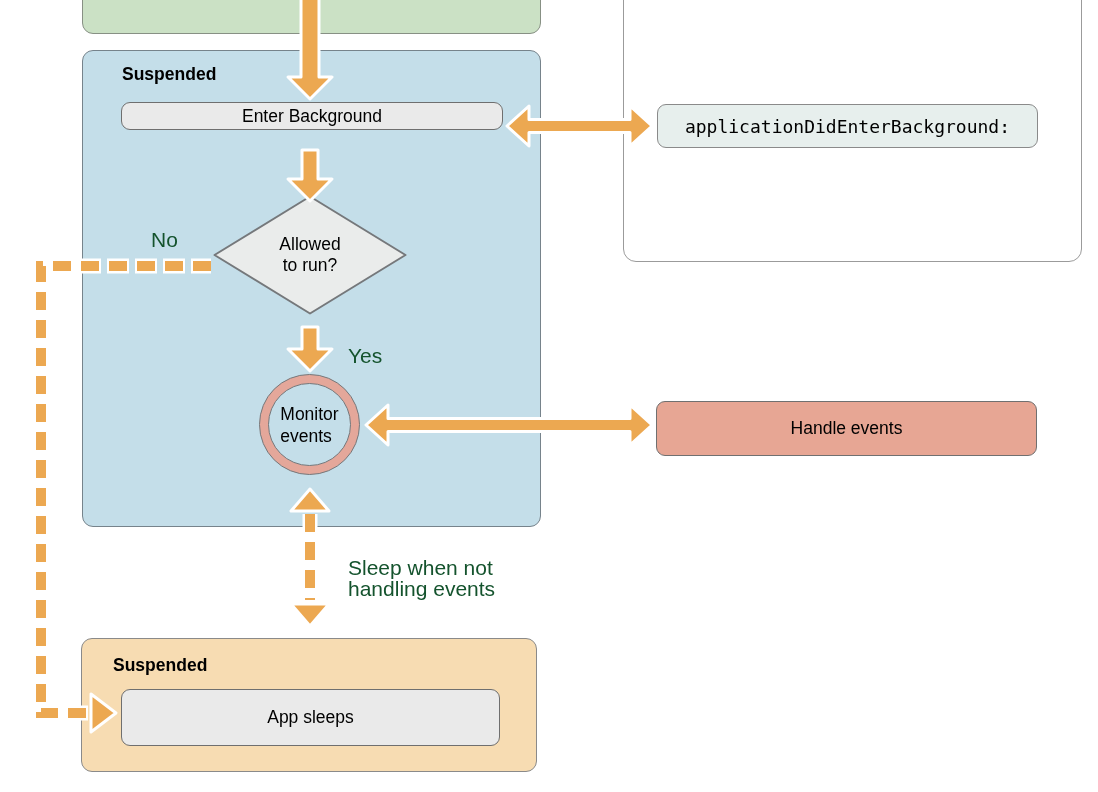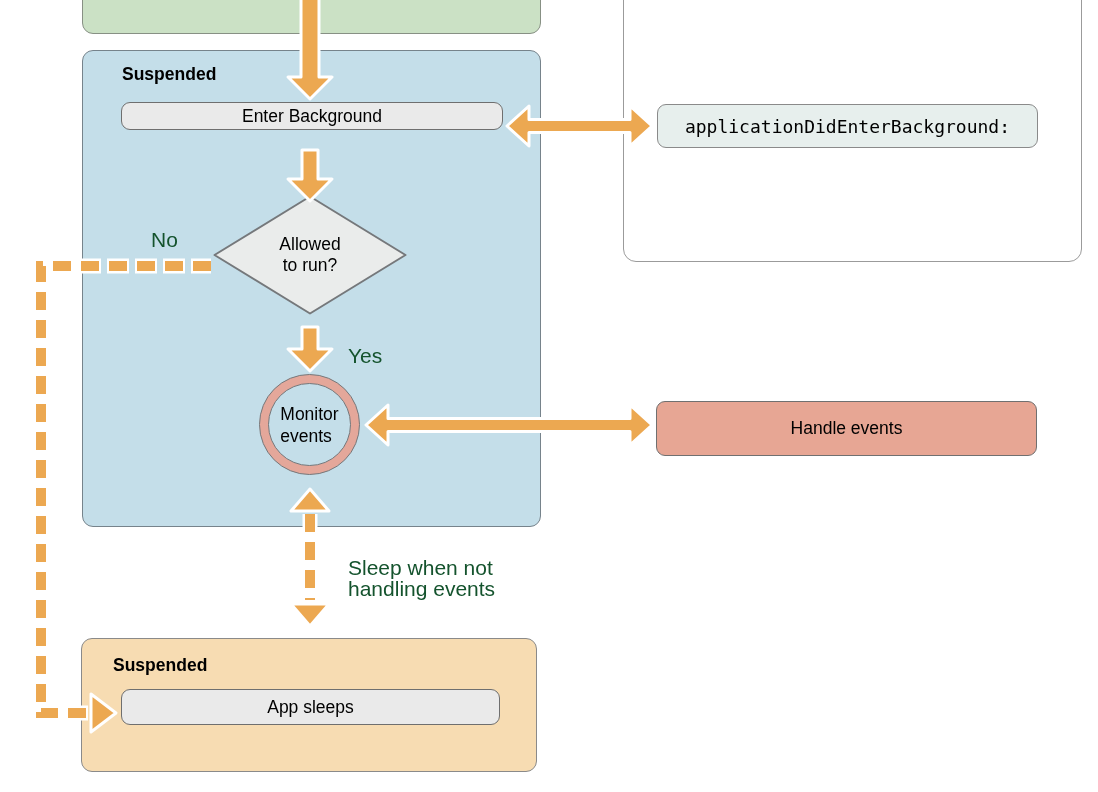--- a/index.html
+++ b/index.html
@@ -32,21 +32,21 @@
     font-size:17.5px; color:#000; text-align:center;
   }
   .node-gray   { background:#eaeaea; }
   .node-salmon { background:#e7a694; border-color:#707070; }
   .node-code   {
     background:#e7efed; border-color:#8a8a8a;
     font-family:"DejaVu Sans Mono", monospace; font-size:18px; color:#000000;
   }
 
   #enter-background { left:121px; top:102px; width:382px; height:28px; }
-  #app-sleeps       { left:121px; top:689px; width:379px; height:36px; }
+  #app-sleeps       { left:121px; top:689px; width:379px; height:57px; }
   #code-callout     { left:657px; top:104px; width:381px; height:44px; }
   #handle-events    { left:656px; top:401px; width:381px; height:55px; }
 
   
   #decision { left:213px; top:195px; width:194px; height:120px; position:absolute; }
   #decision svg { position:absolute; left:0; top:0; }
   #decision .diamond-text {
     position:absolute; inset:0; display:flex; align-items:center; justify-content:center;
     font-size:17.5px; line-height:21px; text-align:center; white-space:pre-line;
   }

